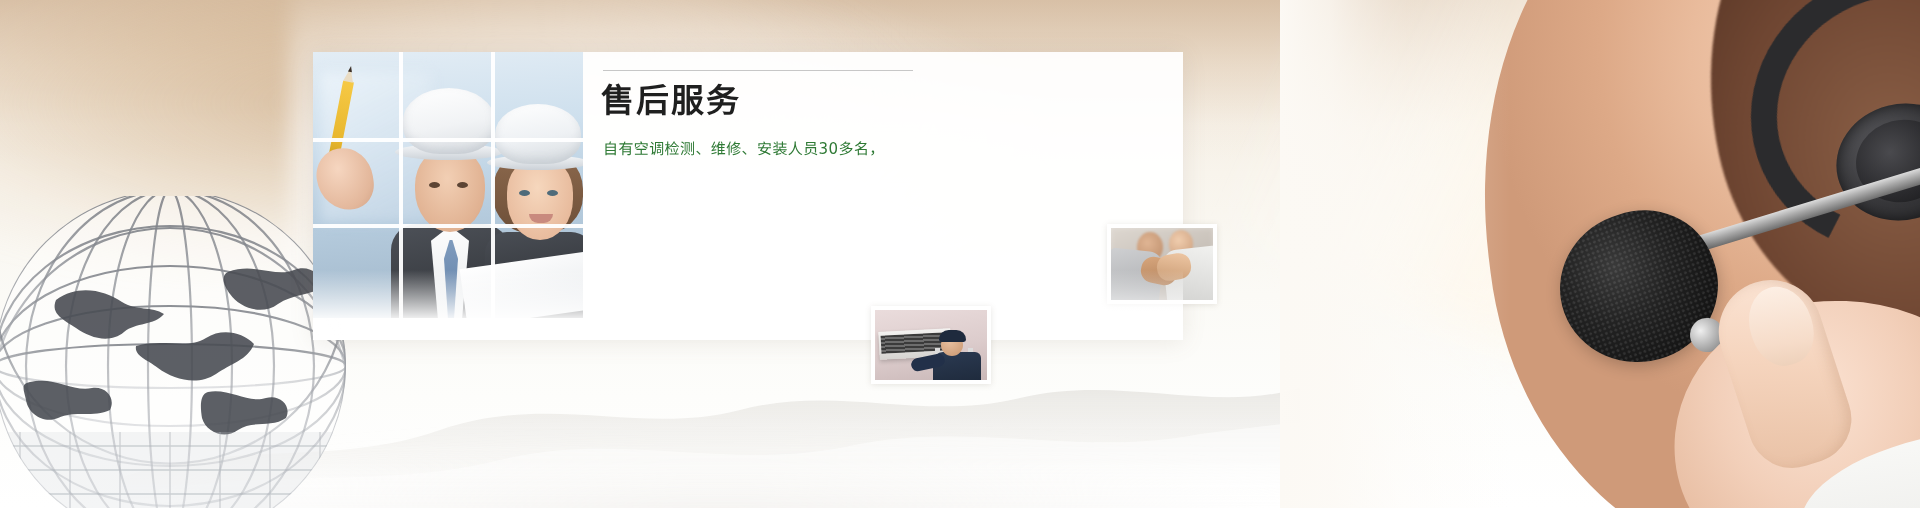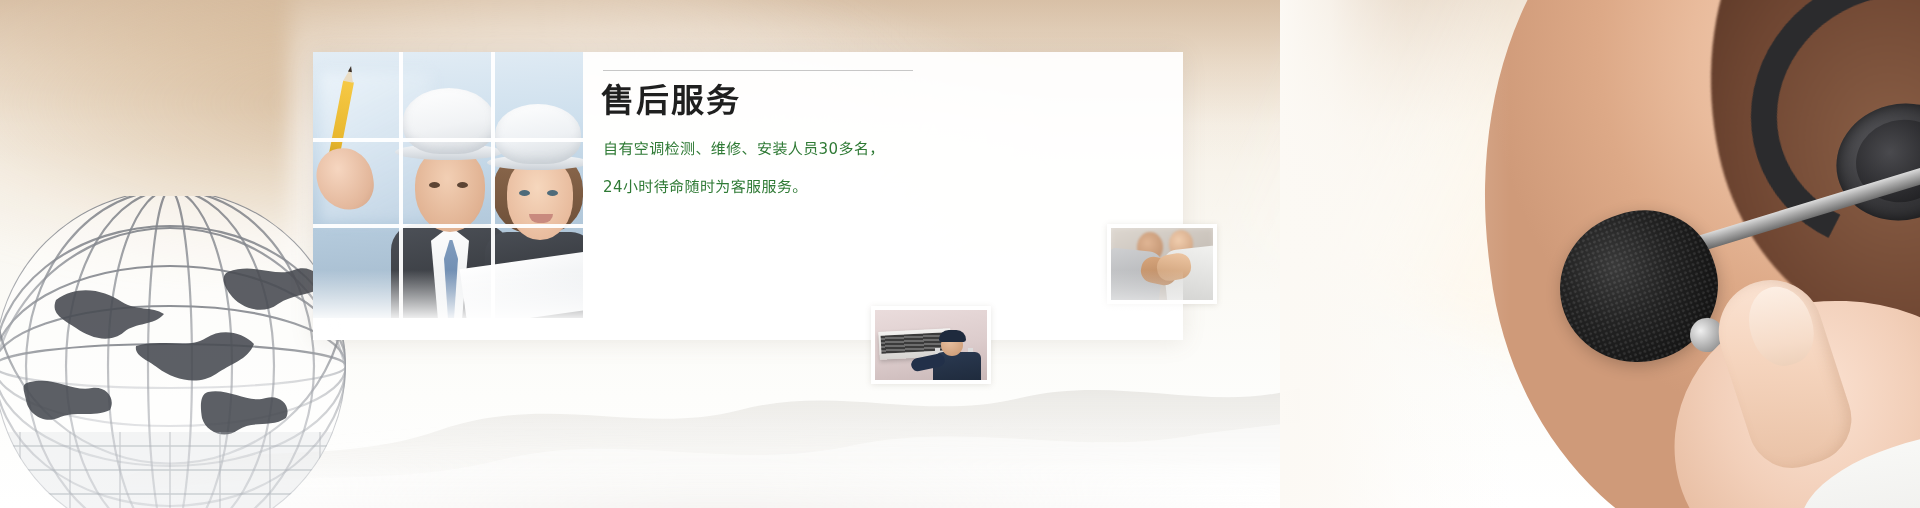--- a/index.html
+++ b/index.html
@@ -845,21 +845,20 @@
         <i class="grid-h" style="top:86px"></i>
         <i class="grid-h" style="top:172px"></i>
       </div>
     </div>
 
     <div class="card-body">
       <div class="title-rule"></div>
       <h1 class="card-title">售后服务</h1>
       <div class="card-lines">
         <p>自有空调检测、维修、安装人员30多名，</p>
-        <p>24小时待命随时为客服服务。</p>
       </div>
     </div>
 
     <div class="thumb thumb-shake">
       <div class="inner">
         <div class="shake-bg"></div>
         <div class="shake-face-a"></div>
         <div class="shake-face-b"></div>
         <div class="shake-sleeve-l"></div>
         <div class="shake-sleeve-r"></div>

